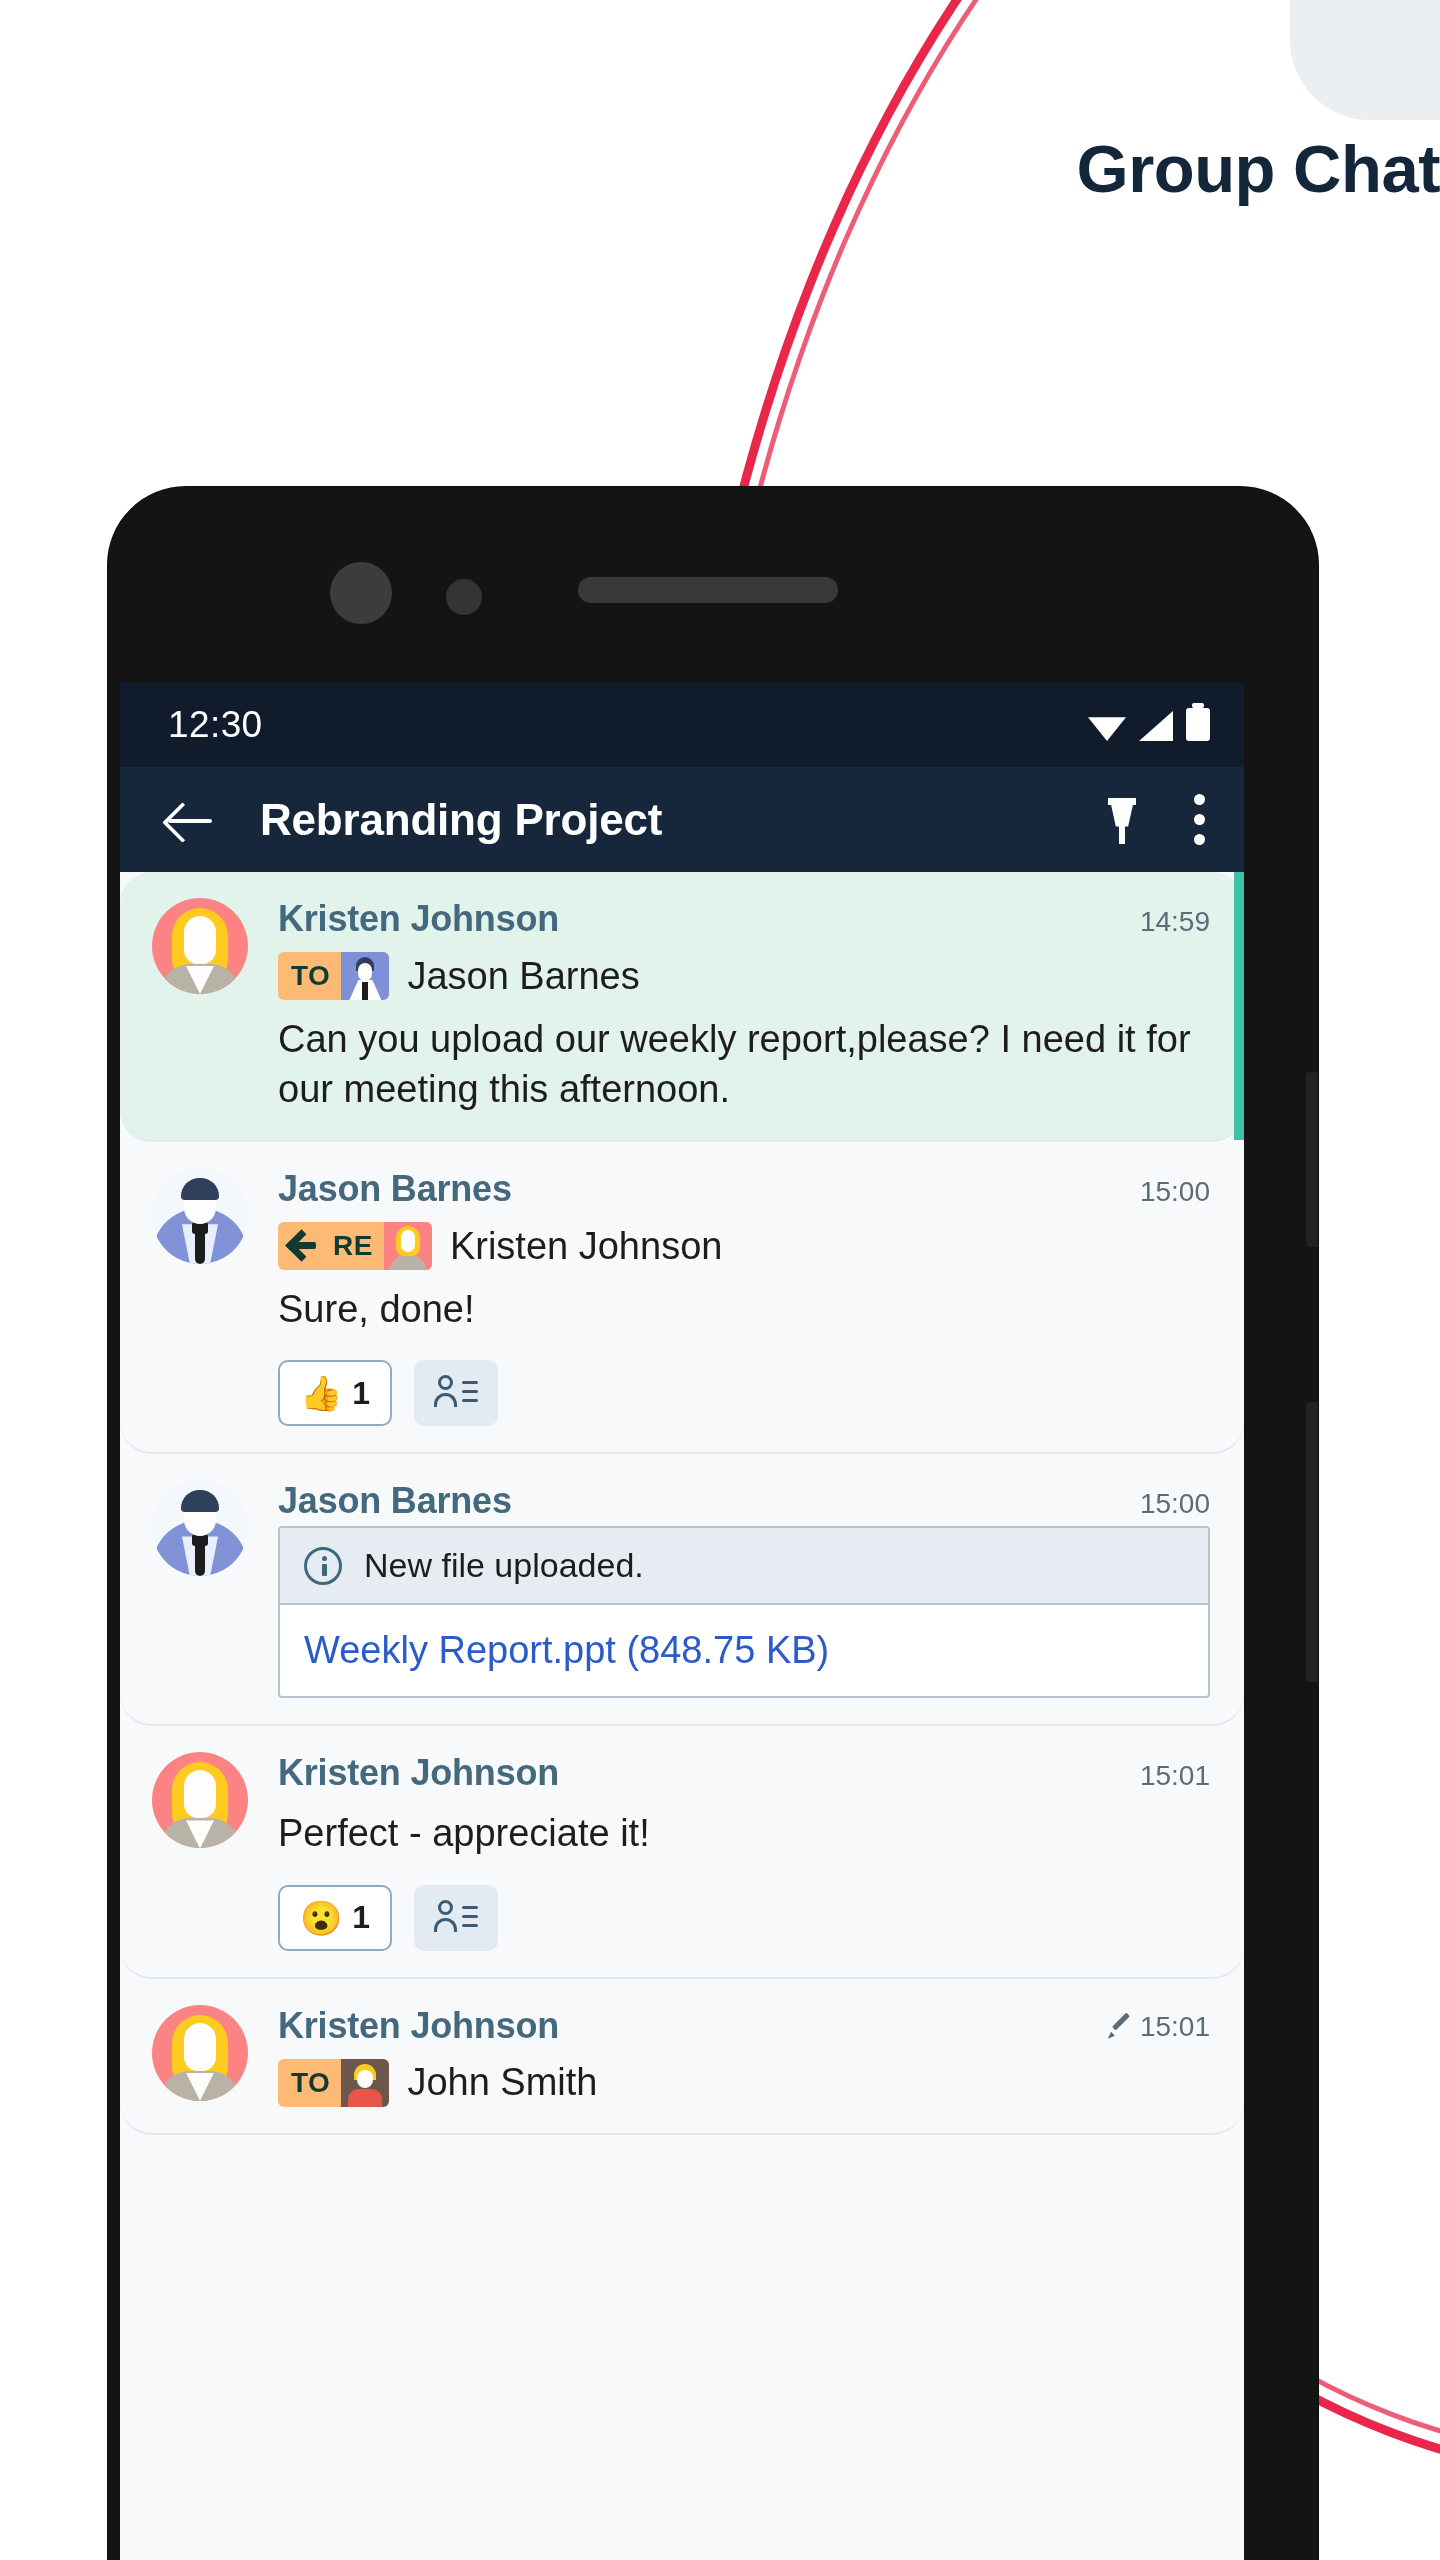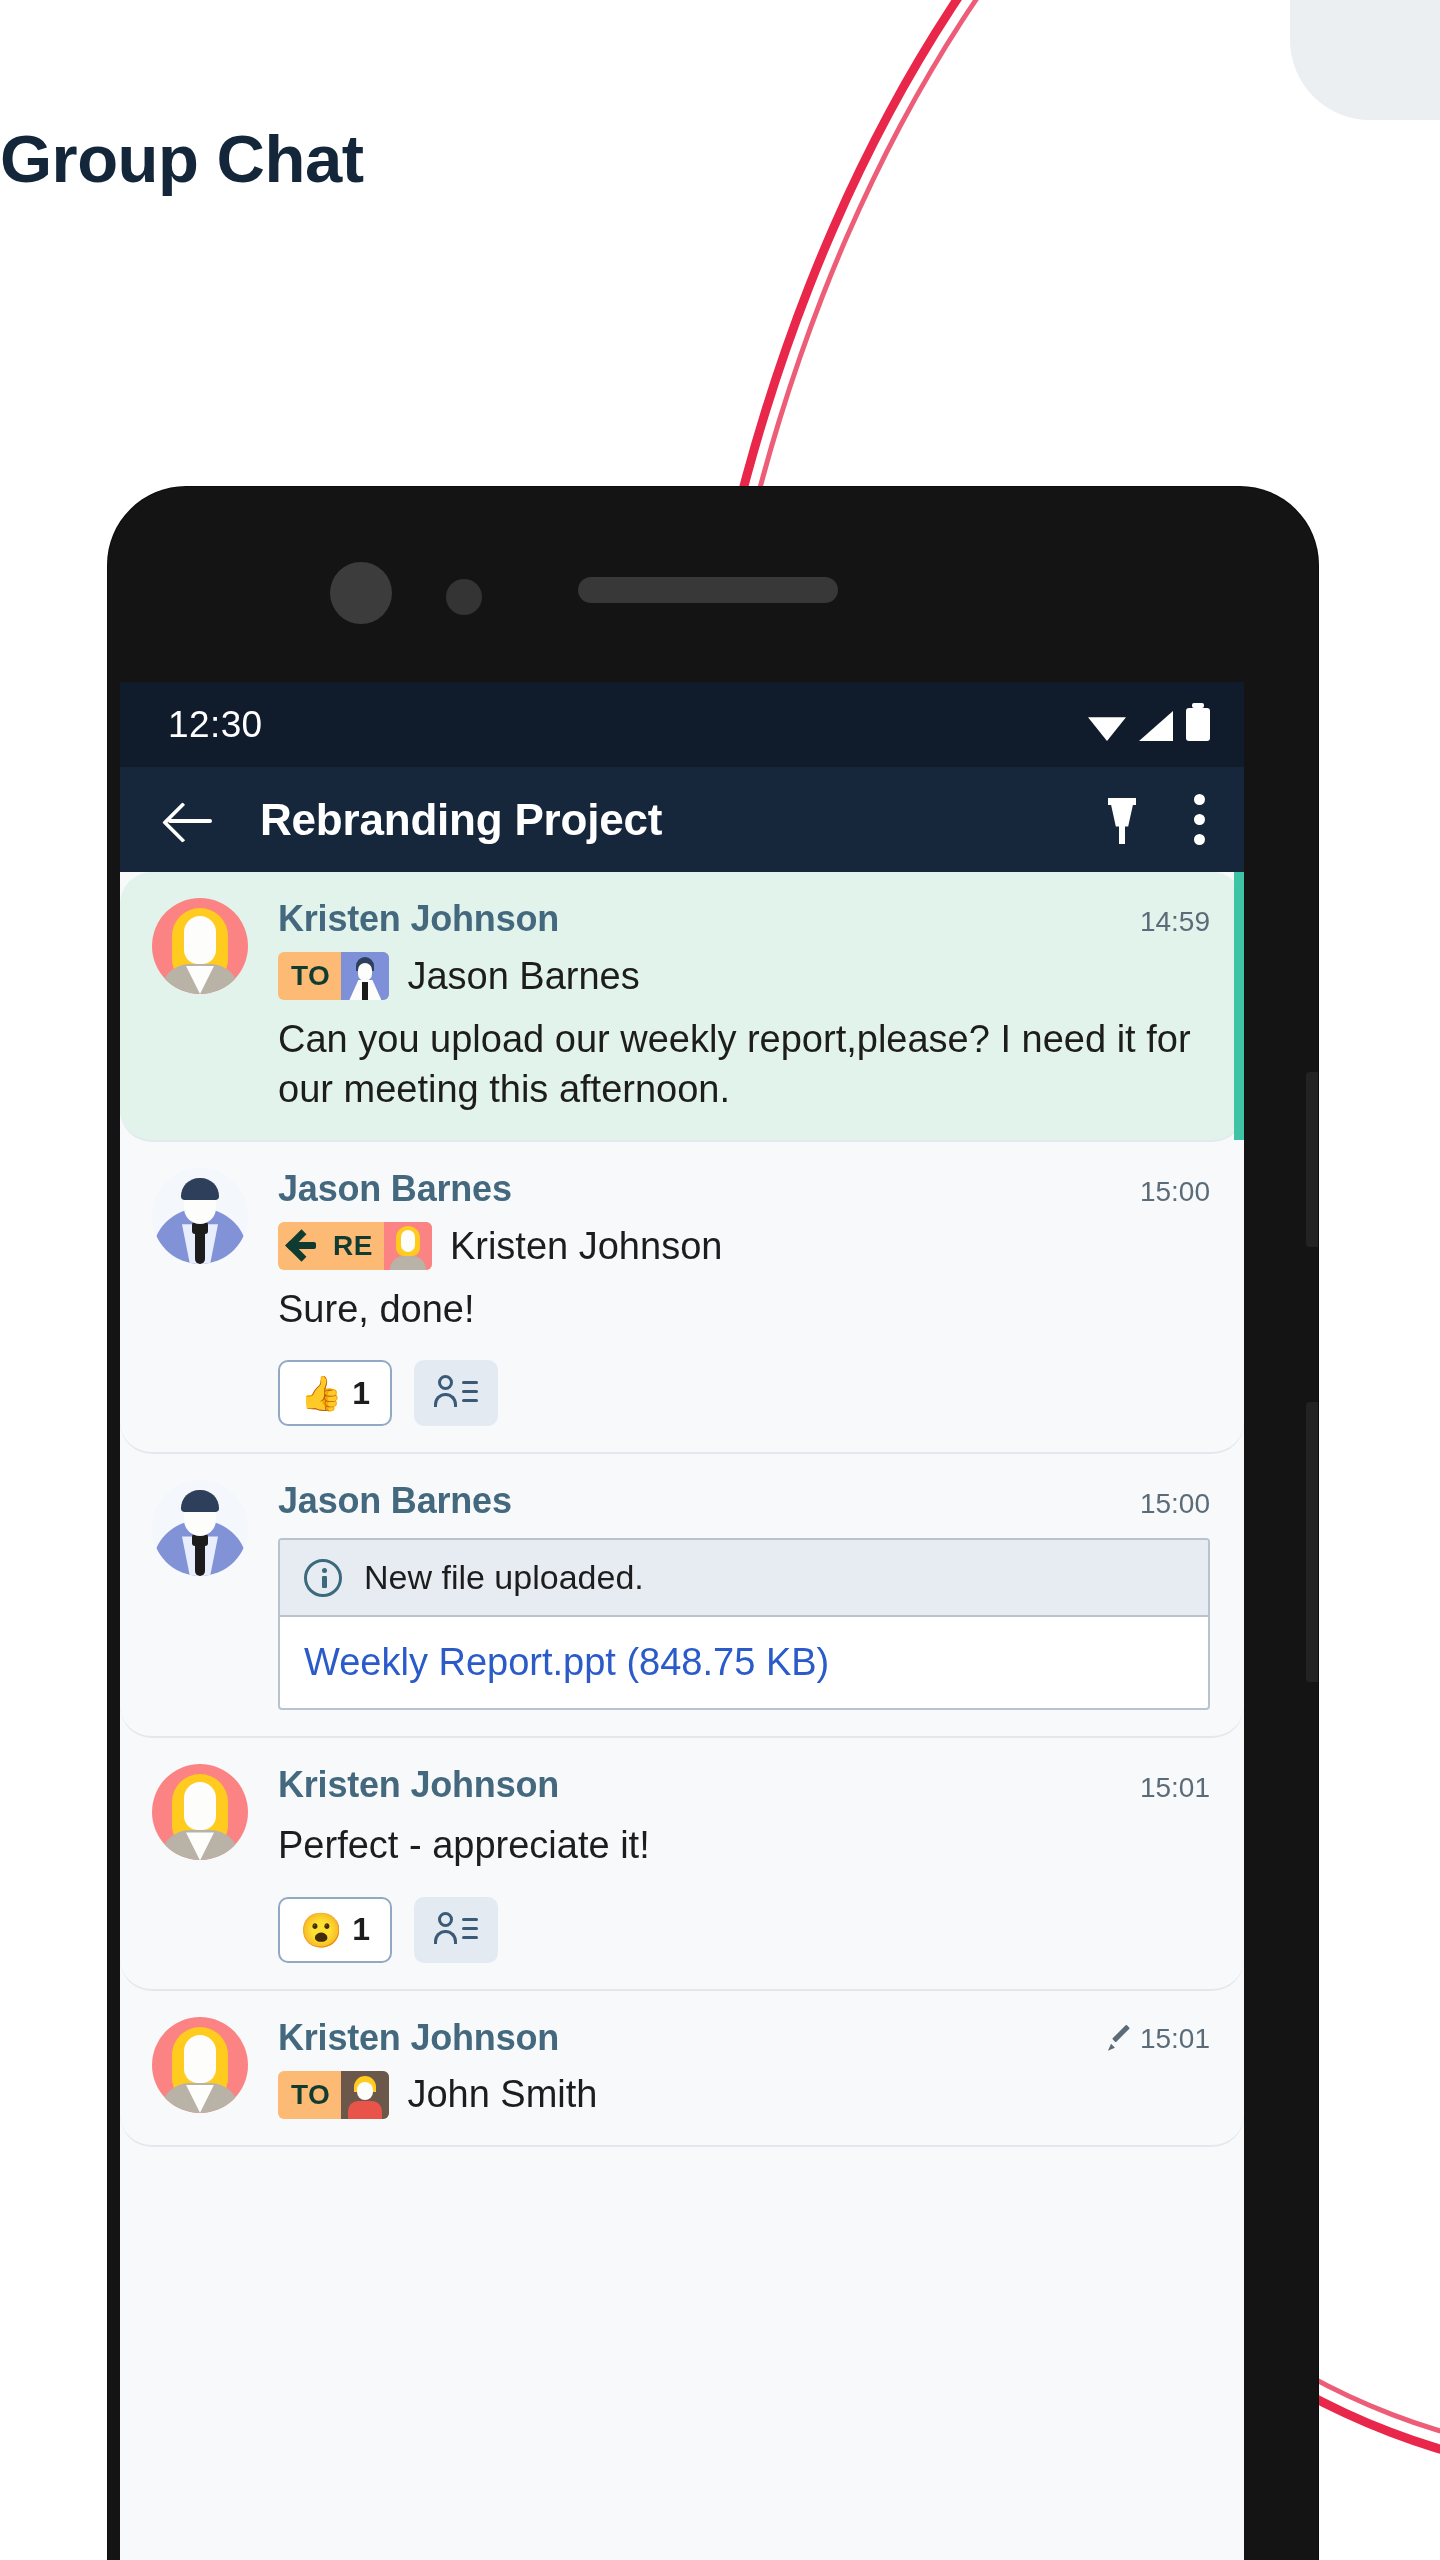--- a/index.html
+++ b/index.html
@@ -44,23 +44,23 @@
     position: absolute;
     top: 0; right: 0;
     width: 150px; height: 120px;
     background: #eceff1;
     border-bottom-left-radius: 80px;
   }
 
   
   .headline {
     position: absolute;
-    top: 120px;
+    top: 130px;
     left: 0; right: 0;
-    text-align: left;
+    text-align: right;
     font-size: 67px;
     font-weight: 700;
     color: #14263a;
     letter-spacing: -0.5px;
   }
   .subhead {
     position: absolute;
     top: 258px;
     left: 0; right: 0;
     text-align: center;
@@ -435,21 +435,21 @@
   }
   .ic-people .l1,.ic-people .l2,.ic-people .l3{
     position:absolute; right:0; height:3px; background:#3a5a76; border-radius:2px;
   }
   .ic-people .l1{ top:6px; width:16px; }
   .ic-people .l2{ top:15px; width:16px; }
   .ic-people .l3{ top:24px; width:16px; }
 
   
   .file-card {
-    margin-top: 16px;
+    margin-top: 4px;
     border: 2px solid #b9c3cf;
     border-radius: 4px;
     overflow: hidden;
     background: #ffffff;
   }
   .file-card-head {
     background: #e6ecf2;
     border-bottom: 2px solid #b9c3cf;
     display: flex;
     align-items: center;

